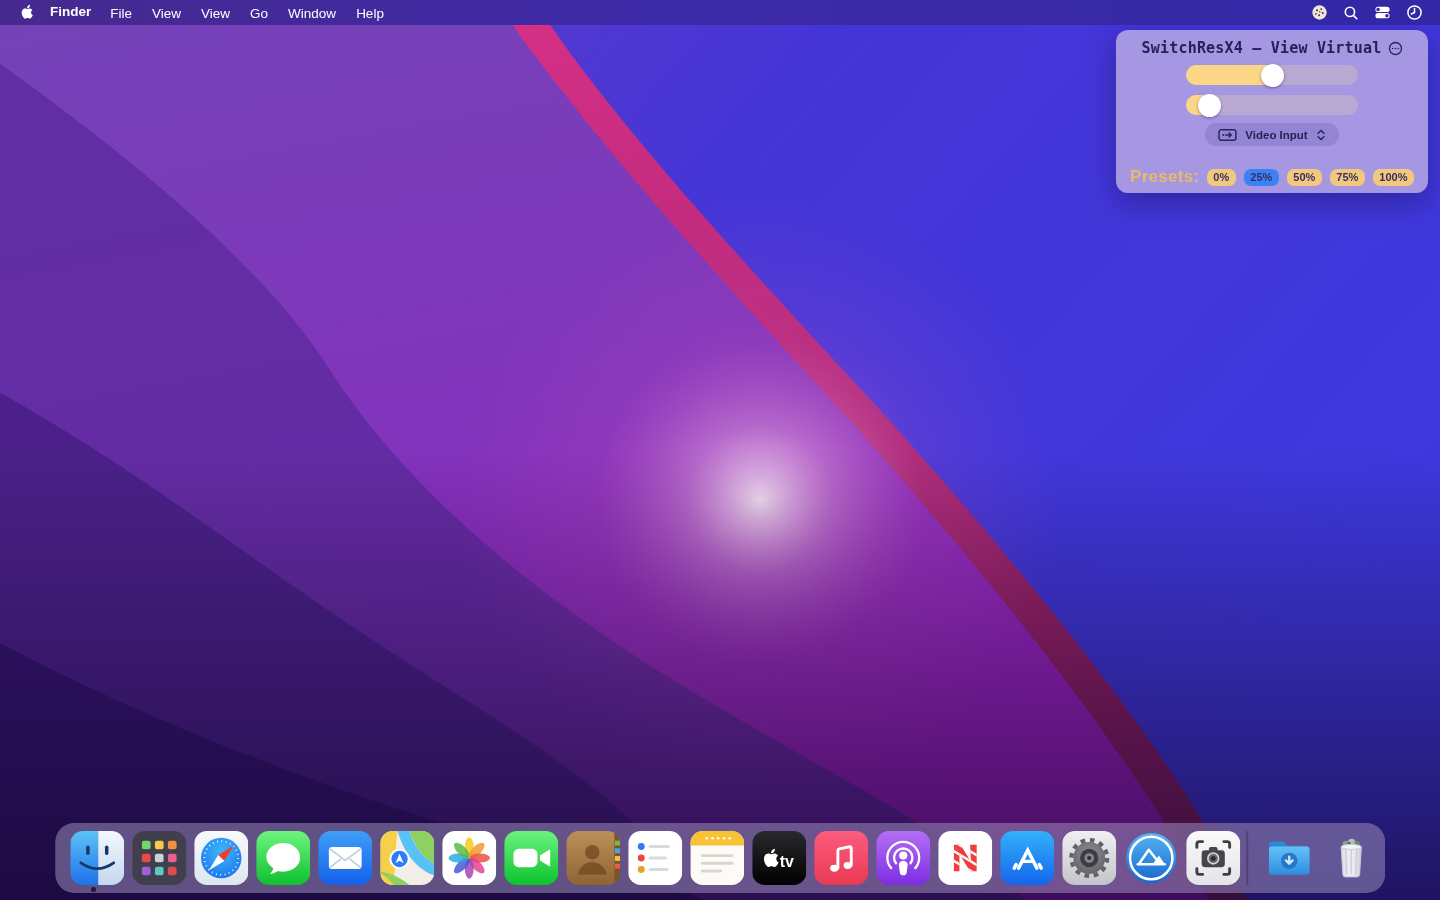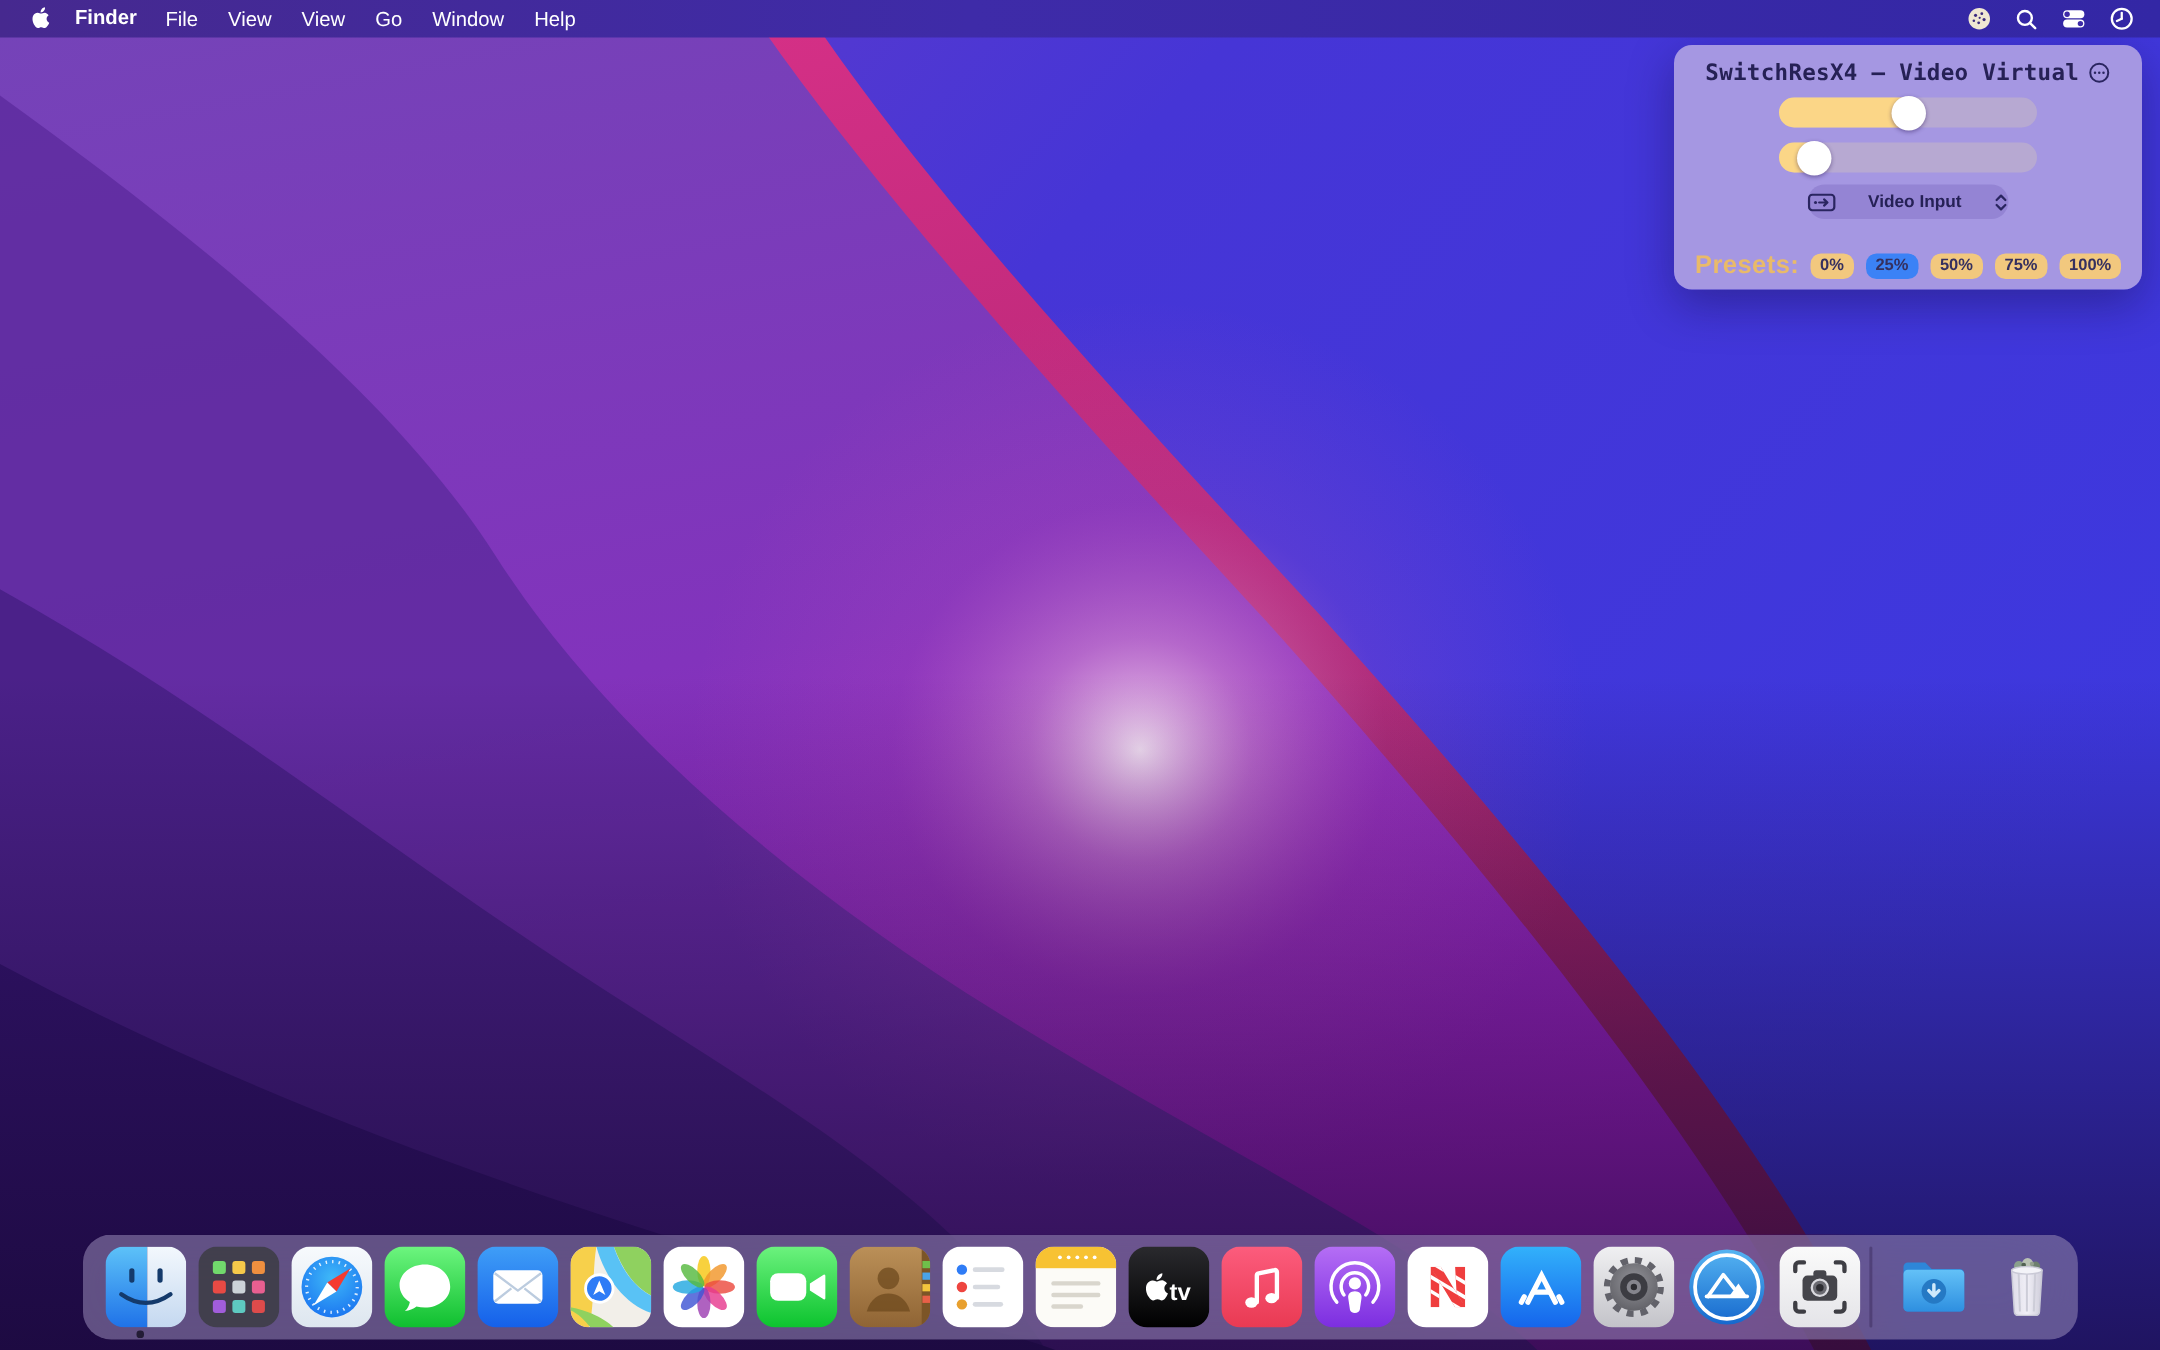--- a/index.html
+++ b/index.html
@@ -24,21 +24,21 @@
   .panel-title-row{display:flex;justify-content:center;align-items:center;gap:6px;padding-top:9px;}
   .panel-title{font-family:"DejaVu Sans Mono",monospace;font-weight:700;font-size:15px;
                color:#262156;letter-spacing:0.2px;}
   .slider{position:relative;width:172px;height:20px;margin:10px auto 0;}
   .slider.first{margin-top:8px;}
   .slider-track{position:absolute;inset:0;background:rgba(183,170,209,0.95);border-radius:10px;}
   .slider-fill{position:absolute;left:0;top:0;bottom:0;background:#fbd687;border-radius:10px;}
   .slider-thumb{position:absolute;top:-1.5px;width:23px;height:23px;border-radius:50%;background:#fff;
                 box-shadow:0 1px 3px rgba(40,20,80,0.45);}
   .vi-button{width:134px;height:23px;margin:8px auto 0;background:rgba(108,88,180,0.30);
-             border-radius:12px;display:flex;align-items:center;justify-content:space-between;gap:8px;cursor:default;}
+             border-radius:12px;display:flex;align-items:center;justify-content:center;gap:8px;cursor:default;}
   .vi-label{font-size:11.5px;font-weight:700;color:#262156;}
   .presets-row{display:flex;align-items:center;justify-content:space-between;margin:21px 14px 0;}
   .presets-label{font-size:17px;font-weight:700;color:#e9ba69;letter-spacing:0.3px;}
   .preset-btns{display:flex;gap:8px;}
   .preset-btn{background:#f2c87e;color:#35305f;font-size:11px;font-weight:700;
               padding:2.5px 6.5px;border-radius:7px;border:none;font-family:inherit;}
 
   
   .dock{position:absolute;left:50%;transform:translateX(-50%);bottom:7px;height:70px;z-index:5;
         background:rgba(160,146,190,0.52);border-radius:19px;display:flex;align-items:center;
@@ -136,21 +136,21 @@
           <circle cx="9" cy="9" r="7"></circle>
           <line x1="9" y1="9" x2="9" y2="4.8"></line>
           <line x1="9" y1="9" x2="5.6" y2="10.6"></line>
         </svg>
       </span>
     </div>
 </div>
 
 <div class="panel">
   <div class="panel-title-row">
-    <span class="panel-title" style="color: rgb(38, 33, 86);">SwitchResX4 — Video Virtual</span>
+    <span class="panel-title" style="color: rgb(38, 33, 86);">SwitchResX4 — View Virtual</span>
     <span style="display:flex;">
       <svg viewBox="0 0 18 18" width="15" height="15">
           <circle cx="9" cy="9" r="7.2" fill="none" stroke="#2a2560" stroke-width="1.6"></circle>
           <circle cx="5.6" cy="9" r="1" fill="#2a2560"></circle>
           <circle cx="9" cy="9" r="1" fill="#2a2560"></circle>
           <circle cx="12.4" cy="9" r="1" fill="#2a2560"></circle>
         </svg>
     </span>
   </div>
 

